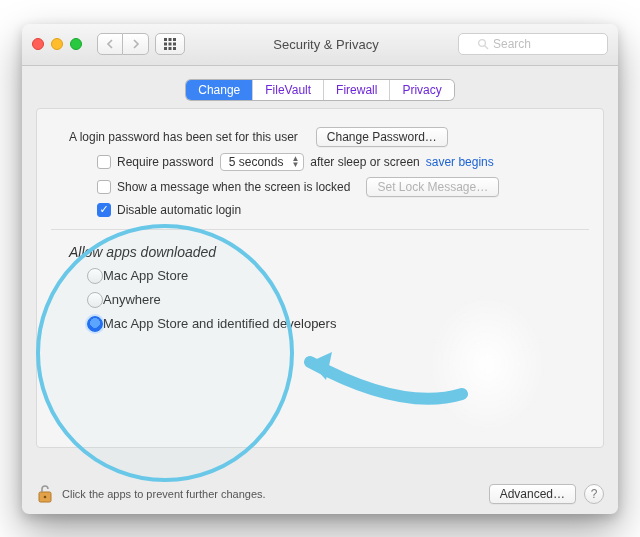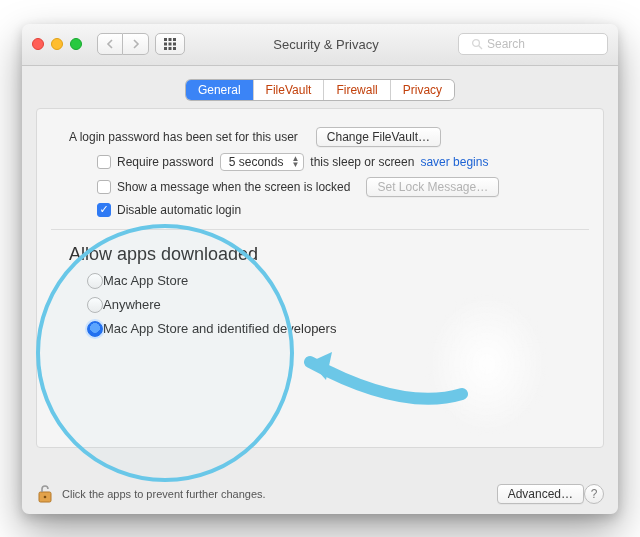--- a/index.html
+++ b/index.html
@@ -46,28 +46,28 @@
   .navbtn:last-child{border-left:none;border-radius:0 5px 5px 0;}
   .gridbtn{
     width:30px;height:22px;background:linear-gradient(#fff,#f0f0f0);
     border:1px solid #bdbdbd;border-radius:5px;margin-left:6px;
     display:flex;align-items:center;justify-content:center;color:#555;
   }
   .title { position:absolute; left:12px; right:0; text-align:center; font-size:13px; color:#4c4c4c; pointer-events:none;}
   .search {
     margin-left:auto; width:150px; height:22px; border:1px solid #cfcfcf;
     border-radius:5px; background:#fff; display:flex; align-items:center;
-    padding:0 12px; color:#bfbfbf; font-size:12px; gap:4px;
+    padding:0 18px; color:#bfbfbf; font-size:12px; gap:4px;
   }
   .search svg { opacity:.4; }
 
   .tabs { display:flex; justify-content:center; margin:14px 0 8px; }
   .segment { display:flex; border-radius:5px; overflow:hidden; box-shadow:0 0 0 1px #b6b6b6; }
   .seg {
-    font-size:12px; padding:3px 12px; background:#fff; color:#c2410c;
+    font-size:12px; padding:3px 12px; background:#fff; color:#6d28d9;
     border-right:1px solid #cfcfcf;
   }
   .seg:last-child{border-right:none;}
   .seg.active { background:#3b84f6; color:#fff;}
 
   .pane {
     margin:0 14px 14px; background:#f5f5f5; border:1px solid #d9d9d9;
     border-radius:4px; padding:12px 14px 14px; font-size:12px; color:#333;
     position:relative; min-height:340px;
   }
@@ -101,21 +101,21 @@
   .radio.sel-on{
     width:16px;height:16px;border-radius:50%;
     background:radial-gradient(circle at 50% 42%, #58a2ff 0 45%, #1a6af0 46% 100%);
     border:1px solid #1a6af0; box-shadow:0 0 0 2px #cde3ff;
   }
 
   .footer{
     position:absolute; left:14px; right:14px; bottom:10px;
     display:flex; align-items:center; font-size:11px; color:#555;
   }
-  .footer .right{ margin-left:auto; display:flex; gap:0; align-items:center;}
+  .footer .right{ margin-left:auto; display:flex; gap:8px; align-items:center;}
   .lock { width:18px;height:20px; margin-right:8px; }
   .help {
     width:20px;height:20px;border-radius:50%;border:1px solid #bdbdbd;
     background:linear-gradient(#fff,#eee); display:flex;align-items:center;
     justify-content:center; color:#7b7b7b; font-size:12px;
   }
 
   
   .circle-ann{
     position:absolute;
@@ -177,65 +177,65 @@
       <svg width="12" height="12" viewBox="0 0 12 12">
           <circle cx="5" cy="5" r="3.4" fill="none" stroke="#9d9d9d" stroke-width="1.3"></circle>
           <line x1="7.8" y1="7.8" x2="11" y2="11" stroke="#9d9d9d" stroke-width="1.3"></line>
         </svg>
       <span>Search</span>
     </div>
   </div>
 
   <div class="tabs">
     <div class="segment">
-      <div class="seg active">General</div>
+      <div class="seg active">Change</div>
       <div class="seg">FileVault</div>
       <div class="seg">Firewall</div>
       <div class="seg">Privacy</div>
     </div>
   </div>
 
   <div class="pane">
 
     <div class="row first">
       <span>A login password has been set for this user</span>
       <span style="width:6px"></span>
-      <span class="btn">Change FileVault…</span>
+      <span class="btn">Change Password…</span>
     </div>
 
     <div class="row">
       <span class="chk"></span>
       <span>Require password</span>
       <span class="sel">
         <span>5 seconds</span>
         <span class="arrows">
             <span>▲</span>
             <span>▼</span>
           </span>
       </span>
-      <span>this sleep or screen </span>
+      <span>after sleep or screen </span>
       <a class="link">saver begins</a>
     </div>
 
     <div class="row">
       <span class="chk"></span>
       <span>Show a message when the screen is locked</span>
       <span style="width:4px"></span>
       <span class="btn disabled">Set Lock Message…</span>
     </div>
 
     <div class="row">
       <span class="chk checked">✓</span>
       <span>Disable automatic login</span>
     </div>
 
     <hr class="sep">
 
     <div class="allow">
-      <div style="font-size:18px; margin-bottom:4px;">Allow apps downloaded</div>
+      <div style="font-size:14px; margin-bottom:4px;font-style:italic;">Allow apps downloaded</div>
       <div class="opt">
         <span class="radio"></span>
         <span>Mac App Store</span>
       </div>
       <div class="opt">
         <span class="radio"></span>
         <span>Anywhere</span>
       </div>
       <div class="opt">
         <span class="radio sel-on"></span>

